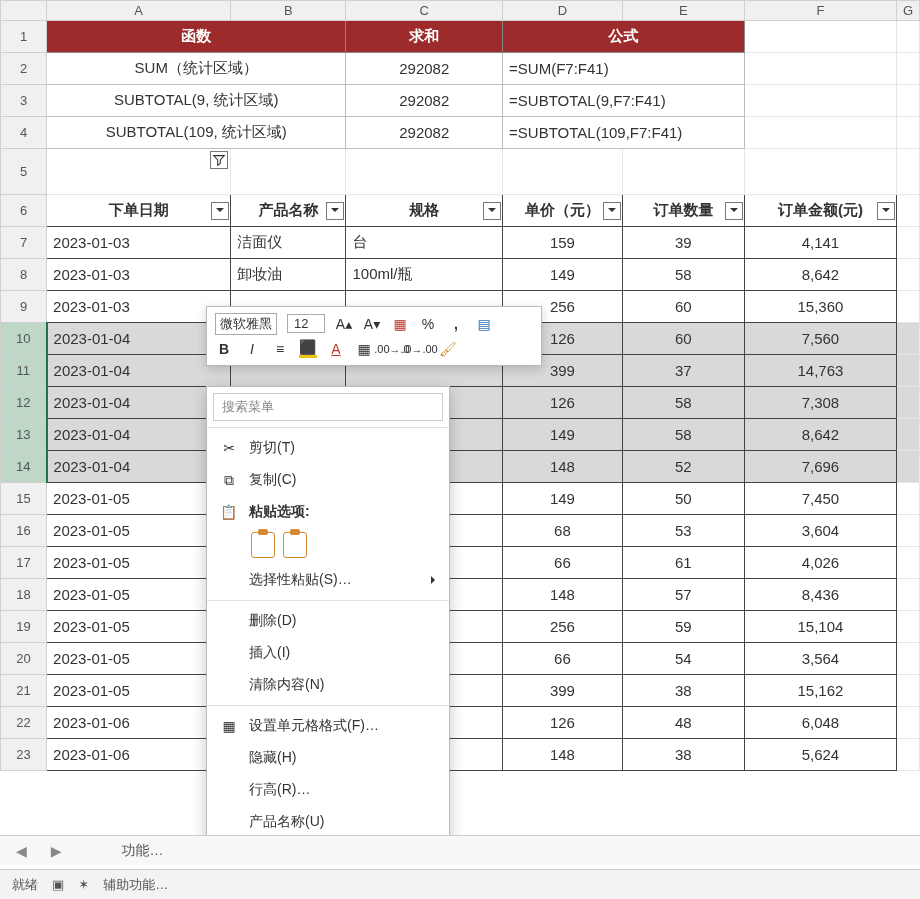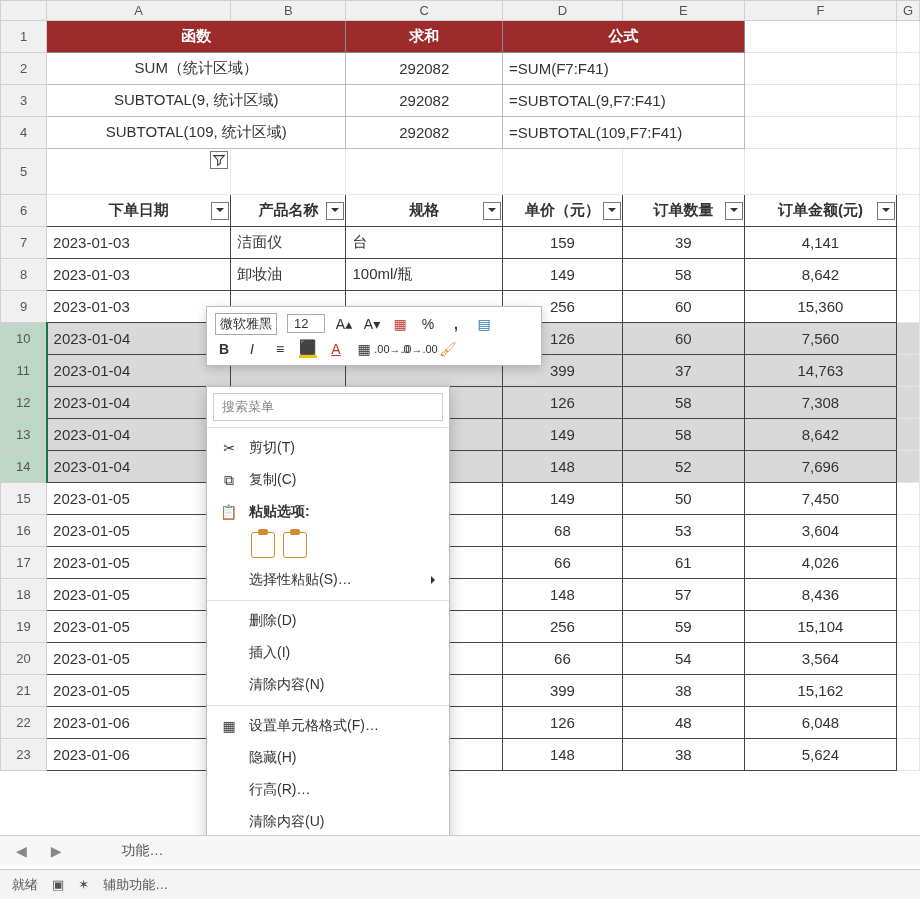--- a/index.html
+++ b/index.html
@@ -470,21 +470,21 @@
   <div class="item" style="position:relative">
     <span class="iconcell"></span>
       <span>隐藏(H)</span>
   </div>
   <div class="item">
     <span class="iconcell"></span>
       <span>行高(R)…</span>
   </div>
   <div class="item">
     <span class="iconcell"></span>
-      <span>清除内容(U)</span>
+      <span>产品名称(U)</span>
   </div>
 </div>
 
 <div class="highlight" style="position:absolute; left:214px; top:803px;"></div>
 
 <div class="tabbar">
   <span class="nav">◀</span>
   <span class="nav">▶</span>
   <span style="margin-left:40px">功能…</span>
 </div>

